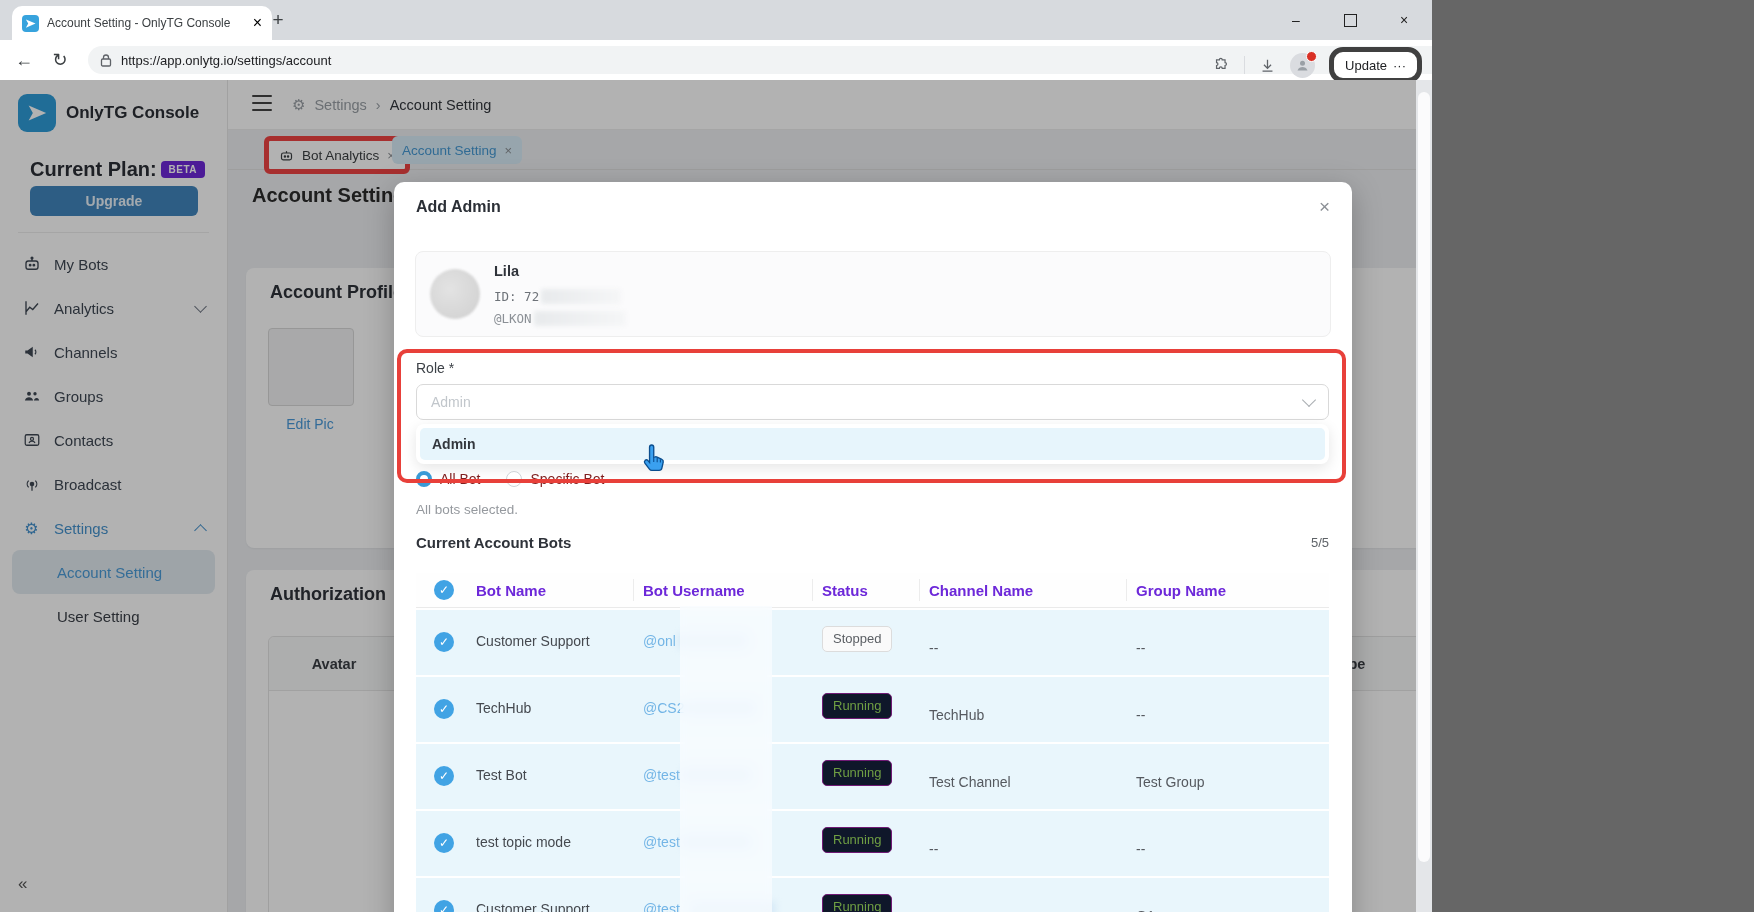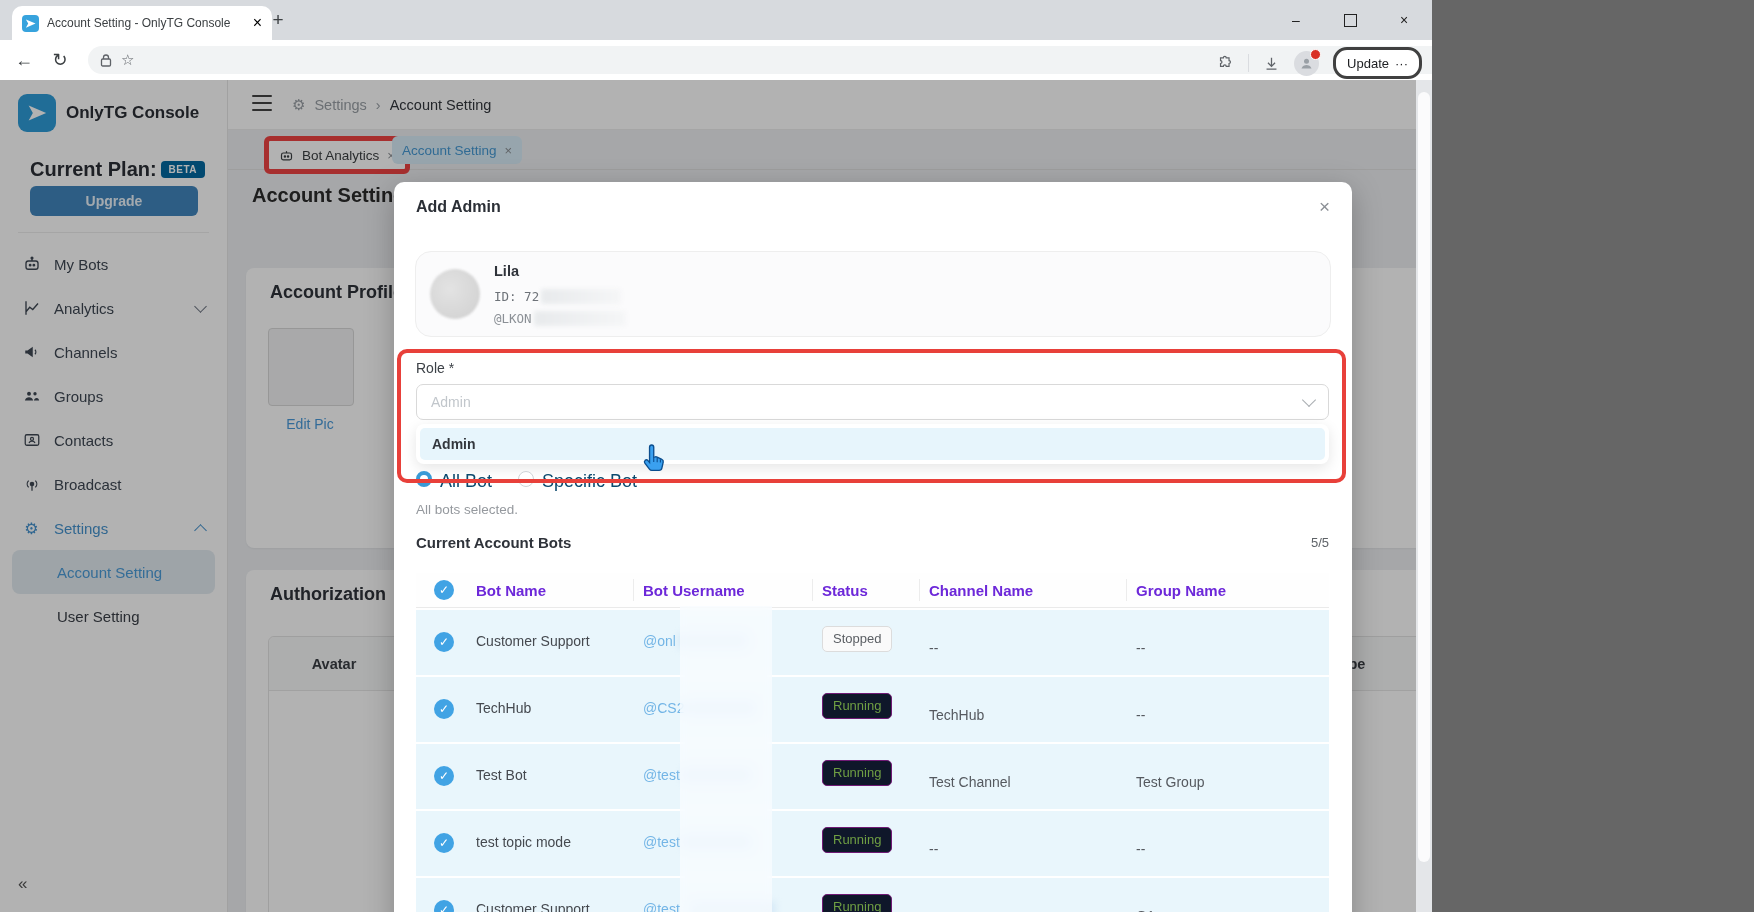--- a/index.html
+++ b/index.html
@@ -17,32 +17,32 @@
   .winsq{width:11px;height:11px;border:1.4px solid #222;display:inline-block;}
   .toolbar{position:absolute;top:40px;left:0;width:100%;height:40px;background:#fff;border-bottom:1px solid #d8d8d8;}
   .tbico{position:absolute;top:8px;width:24px;height:24px;display:flex;align-items:center;justify-content:center;font-size:18px;color:#3c4043;}
   .urlpill{position:absolute;left:88px;top:6px;width:1452px;height:28px;background:#f1f3f4;border-radius:14px;
            display:flex;align-items:center;padding:0 12px;gap:9px;box-sizing:border-box;}
   .urltext{font-size:13px;color:#202124;flex:1;}
   .pillstar{font-size:15px;color:#5f6368;}
   .tbright{position:absolute;top:7px;display:flex;align-items:center;gap:14px;}
   .avatar-b{width:25px;height:25px;border-radius:50%;background:#dadce0;position:relative;display:flex;align-items:center;justify-content:center;}
   .avatar-b .dot{position:absolute;right:-2px;top:-2px;width:9px;height:9px;border-radius:50%;background:#d93025;border:1.5px solid #fff;}
-  .updatepill{height:26px;border:3px solid #404040;border-radius:14px;display:flex;align-items:center;gap:6px;
+  .updatepill{height:26px;border:5px solid #404040;border-radius:14px;display:flex;align-items:center;gap:6px;
               padding:0 11px;font-size:13px;color:#202124;background:#fff;}
   
   .app{position:absolute;top:80px;left:0;width:1738px;height:832px;background:#eef0f3;}
   .mask{position:absolute;inset:0;background:rgba(0,0,0,0.30);z-index:40;}
   .sidebar{position:absolute;left:0;top:0;width:228px;height:100%;background:#fff;border-right:1px solid #e7e7e7;box-sizing:border-box;}
   .brand{position:absolute;left:18px;top:14px;display:flex;align-items:center;gap:10px;}
   .brandlogo{width:38px;height:38px;border-radius:9px;background:#2f9cd8;display:flex;align-items:center;justify-content:center;}
   .brandname{font-size:17px;font-weight:700;color:#2b2f36;}
   .planrow{position:absolute;left:30px;top:78px;right:22px;display:flex;align-items:center;justify-content:space-between;}
   .planlabel{font-size:20px;font-weight:700;color:#2b2f36;}
-  .beta{background:#0369a1;color:#fff;font-size:10px;font-weight:700;border-radius:4px;padding:3px 8px;letter-spacing:.5px;}
+  .beta{background:#6d28d9;color:#fff;font-size:10px;font-weight:700;border-radius:4px;padding:3px 8px;letter-spacing:.5px;}
   .upgrade{position:absolute;left:30px;top:106px;width:168px;height:30px;background:#4186bd;color:#eaf3fa;font-weight:700;
            font-size:14px;border-radius:6px;display:flex;align-items:center;justify-content:center;}
   .sidediv{position:absolute;left:18px;right:18px;top:152px;height:1px;background:#ececec;}
   .nav{position:absolute;left:0;top:162px;width:100%;}
   .navitem{height:44px;display:flex;align-items:center;gap:13px;padding:0 22px;font-size:15px;color:#3f4854;}
   .navitem .chev{margin-left:auto;}
   .navitem.active{color:#4693ce;}
   .navicon{width:19px;display:flex;justify-content:center;flex:none;}
   .chev{width:8px;height:8px;border-right:1.8px solid #6b7280;border-bottom:1.8px solid #6b7280;transform:rotate(45deg);margin-top:-3px;}
   .chev.up{transform:rotate(-135deg);margin-top:4px;border-color:#4693ce;}
@@ -82,39 +82,39 @@
            font-size:14.5px;font-weight:700;color:#3a3e44;}
   .authsep{position:absolute;top:12px;width:1px;height:30px;background:#e2e2e2;}
   
   .scrollbar{position:absolute;right:0;top:80px;width:16px;height:832px;background:#e4e6e9;z-index:45;}
   .thumb{position:absolute;left:2px;top:12px;width:12px;height:770px;border-radius:6px;background:#fbfbfc;}
   
   .modal{position:absolute;left:394px;top:182px;width:958px;height:780px;background:#fff;border-radius:10px;
          box-shadow:0 8px 30px rgba(0,0,0,.25);z-index:50;}
   .mtitle{position:absolute;left:22px;top:16px;font-size:16px;font-weight:700;color:#2b2f36;}
   .mclose{position:absolute;right:22px;top:14px;font-size:19px;color:#8c9096;}
-  .usercard{position:absolute;left:21px;top:69px;width:914px;height:84px;background:#fbfbfc;border:1px solid #eeeeee;border-radius:16px;}
+  .usercard{position:absolute;left:21px;top:69px;width:914px;height:84px;background:#fbfbfc;border:1px solid #eeeeee;border-radius:8px;}
   .uavatar{position:absolute;left:14px;top:17px;width:50px;height:50px;border-radius:50%;
            background:radial-gradient(circle at 40% 40%,#e3e3e3,#cfcfcf);filter:blur(1px);}
   .uname{position:absolute;left:78px;top:11px;font-size:14.5px;font-weight:700;color:#2f333a;}
   .uline{position:absolute;left:78px;font-family:"DejaVu Sans Mono",monospace;font-size:12.5px;color:#6d7278;display:flex;align-items:center;gap:2px;}
   .uline.id{top:37px;}
   .uline.handle{top:59px;color:#8b9096;}
   .blurbox{display:inline-block;height:15px;border-radius:3px;background:linear-gradient(90deg,#e8eaec,#f5f6f7);filter:blur(2px);}
   .rolelabel{position:absolute;left:22px;top:178px;font-size:14px;color:#3c4147;}
   .roleselect{position:absolute;left:22px;top:202px;width:913px;height:36px;border:1px solid #d9d9d9;border-radius:7px;
               box-sizing:border-box;display:flex;align-items:center;padding:0 14px;background:#fff;}
   .placeholder{font-size:14px;color:#c1c6cb;flex:1;}
   .selchev{width:9px;height:9px;border-right:1.6px solid #a9adb2;border-bottom:1.6px solid #a9adb2;transform:rotate(45deg);margin-top:-4px;}
   .dropdown{position:absolute;left:22px;top:242px;width:913px;height:40px;background:#fff;border-radius:8px;
             box-shadow:0 4px 14px rgba(0,0,0,.10);padding:4px;box-sizing:border-box;}
   .option{height:32px;background:#e7f5fc;border-radius:5px;display:flex;align-items:center;padding:0 12px;
           font-size:14px;font-weight:600;color:#33373d;}
   .radios{position:absolute;left:22px;top:289px;display:flex;align-items:center;gap:26px;}
-  .radio{display:flex;align-items:flex-start;gap:8px;font-size:18px;color:#0c4a6e;}
+  .radio{display:flex;align-items:flex-start;gap:8px;font-size:14px;color:#7f1d1d;}
   .rdot{width:16px;height:16px;border-radius:50%;box-sizing:border-box;}
   .rdot.on{background:#3a9ad6;border:4.5px solid #3a9ad6;background:#fff;}
   .rdot.off{border:1.5px solid #cfd3d7;background:#fff;}
   .note{position:absolute;left:22px;top:320px;font-size:13.5px;color:#95999e;}
   .botshead{position:absolute;left:22px;top:352px;font-size:15px;font-weight:700;color:#2f333a;}
   .count{position:absolute;right:23px;top:353px;font-size:13px;color:#5f6368;}
   .mtable{position:absolute;left:22px;top:391px;width:913px;}
   .mthead{position:relative;height:34px;background:#fefefe;border-bottom:1px solid #eaeaea;display:flex;align-items:center;}
   .mthead .sep{position:absolute;top:6px;width:1px;height:22px;background:#ececec;}
   .hcell{font-size:15px;font-weight:700;color:#6d28d9;}
@@ -173,20 +173,21 @@
   <div class="toolbar">
     <span class="tbico" style="left:12px;">←</span>
     <span class="tbico" style="left:48px;">↻</span>
     <div class="urlpill">
       <span>
         <svg width="12" height="13" viewBox="0 0 12 13">
             <rect x="1.5" y="5" width="9" height="7" rx="1.2" fill="none" stroke="#5f6368" stroke-width="1.3"></rect>
             <path d="M3.5 5 V3.5 a2.5 2.5 0 0 1 5 0 V5" fill="none" stroke="#5f6368" stroke-width="1.3"></path>
           </svg>
       </span>
+      <span class="urltext">https://app.onlytg.io/settings/account</span>
       <span class="pillstar">☆</span>
     </div>
     <div class="tbright" style="right:10px;">
       <span>
         <svg width="17" height="17" viewBox="0 0 24 24" fill="none" stroke="#5f6368" stroke-width="1.7">
             <path d="M9 4a2 2 0 1 1 4 0h4v4a2 2 0 1 1 0 4v4h-4a2 2 0 1 0-4 0H5v-4a2 2 0 1 0 0-4V4z"></path>
           </svg>
       </span>
       <span style="width:1px;height:18px;background:#dadce0;"></span>
       <span>

